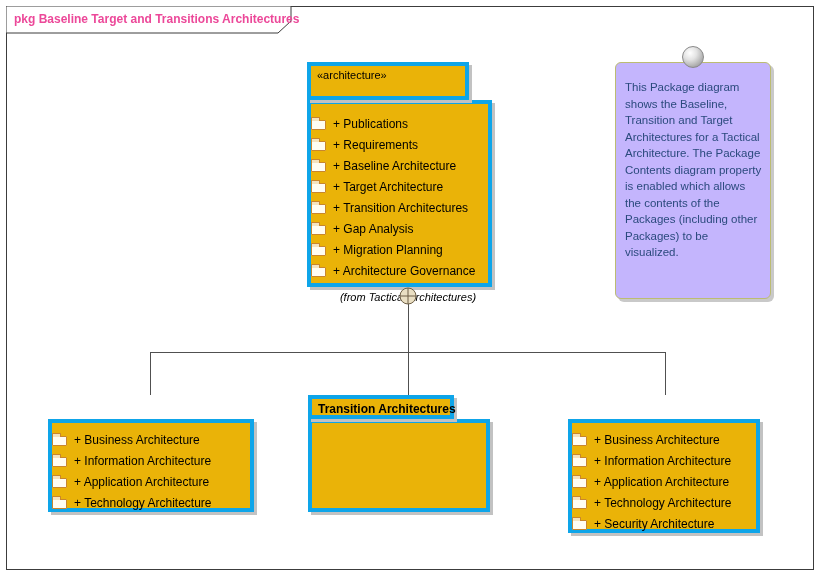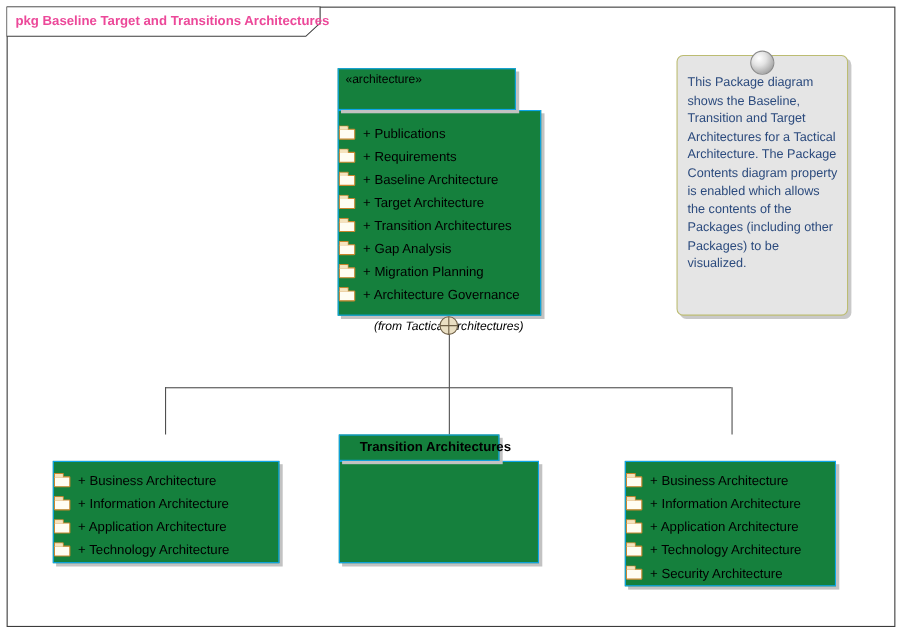--- a/index.html
+++ b/index.html
@@ -6,46 +6,46 @@
   body { background: #ffffff; font-family: "Liberation Sans", sans-serif; }
   .canvas { position: relative; width: 822px; height: 578px; background: #ffffff; overflow: hidden; }
 
   
   .frame-border { position: absolute; left: 6px; top: 6px; width: 808px; height: 564px; border: 1px solid #3c3c3c; }
   .frame-tab { position: absolute; left: 6px; top: 6px; width: 288px; height: 28px; }
   .frame-tab svg { position: absolute; left: 0; top: 0; }
   .frame-tab .tab-label { position: absolute; left: 8px; top: 0; line-height: 26px; font-size: 12px; font-weight: bold; color: #ec4899; white-space: nowrap; }
 
   
-  .pkg-tab, .pkg-body { position: absolute; background: #15803d; border: 1px solid #0ea5e9; box-shadow: 3px 3px 0 #c2c2c2; }
+  .pkg-tab, .pkg-body { position: absolute; background: #eab308; border: 4px solid #0ea5e9; box-shadow: 3px 3px 0 #c2c2c2; }
   .pkg-tab { z-index: 2; }
   .pkg-body { z-index: 1; }
 
   #mdm-tab  { left: 307px; top: 62px;  width: 162px; height: 38px; padding: 3px 6px; }
   #mdm-body { left: 307px; top: 100px; width: 185px; height: 187px; padding-top: 9px; }
   .stereotype { font-size: 11px; color: #000; }
   .pkg-name { font-size: 12px; font-weight: bold; color: #000; }
 
   #pkg1-tab  { left: 48px;  top: 395px; width: 136px; height: 24px; }
   #pkg1-body { left: 48px;  top: 419px; width: 206px; height: 93px;  padding-top: 6px; }
-  #pkg2-tab  { left: 308px; top: 395px; width: 146px; height: 24px; padding-left: 12px; }
+  #pkg2-tab  { left: 308px; top: 395px; width: 146px; height: 24px; }
   #pkg2-body { left: 308px; top: 419px; width: 182px; height: 93px; }
   #pkg3-tab  { left: 568px; top: 395px; width: 136px; height: 24px; }
   #pkg3-body { left: 568px; top: 419px; width: 192px; height: 114px; padding-top: 6px; }
   .small-tab-label { display: block; line-height: 21px; padding-left: 6px; font-size: 12px; font-weight: bold; color: #000; white-space: nowrap; }
 
   .row { display: flex; align-items: center; gap: 7px; height: 21px; }
   .row-label { font-size: 12px; color: #000; white-space: nowrap; }
 
   
   .folder { position: relative; width: 15px; height: 10px; border: 1px solid #C8862D; background: #FFFDF2; border-radius: 1px; flex: 0 0 auto; margin-top: 2px; }
   .folder::before { content: ""; position: absolute; left: -1px; top: -4px; width: 7px; height: 3px; border: 1px solid #C8862D; border-bottom: none; background: #F5E3BE; border-radius: 1px 1px 0 0; }
 
   
-  .note { position: absolute; left: 615px; top: 50px; width: 156px; height: 237px; background: #e5e5e5; border: 1px solid #BCBC72; border-radius: 6px; box-shadow: 3px 3px 0 #c9c9c9; z-index: 1; }
+  .note { position: absolute; left: 615px; top: 62px; width: 156px; height: 237px; background: #c4b5fd; border: 1px solid #BCBC72; border-radius: 6px; box-shadow: 3px 3px 0 #c9c9c9; z-index: 1; }
   .note-text { padding: 16px 8px 8px 9px; font-size: 11.5px; line-height: 16.5px; color: #2B4A7D; }
   .sphere { position: absolute; left: 682px; top: 46px; width: 22px; height: 22px; border-radius: 50%; border: 1px solid #8a8a8a; background: radial-gradient(circle at 35% 30%, #ffffff 0%, #e3e3e3 35%, #a9a9a9 75%, #7d7d7d 100%); z-index: 3; }
 
   
   .conn { position: absolute; background: #505050; z-index: 0; }
   #conn-v-main { left: 408px; top: 287px; width: 1px; height: 65px; }
   #conn-h      { left: 150px; top: 352px; width: 515px; height: 1px; }
   #conn-v-1    { left: 150px; top: 352px; width: 1px; height: 43px; }
   #conn-v-2    { left: 408px; top: 352px; width: 1px; height: 43px; }
   #conn-v-3    { left: 665px; top: 352px; width: 1px; height: 43px; }

